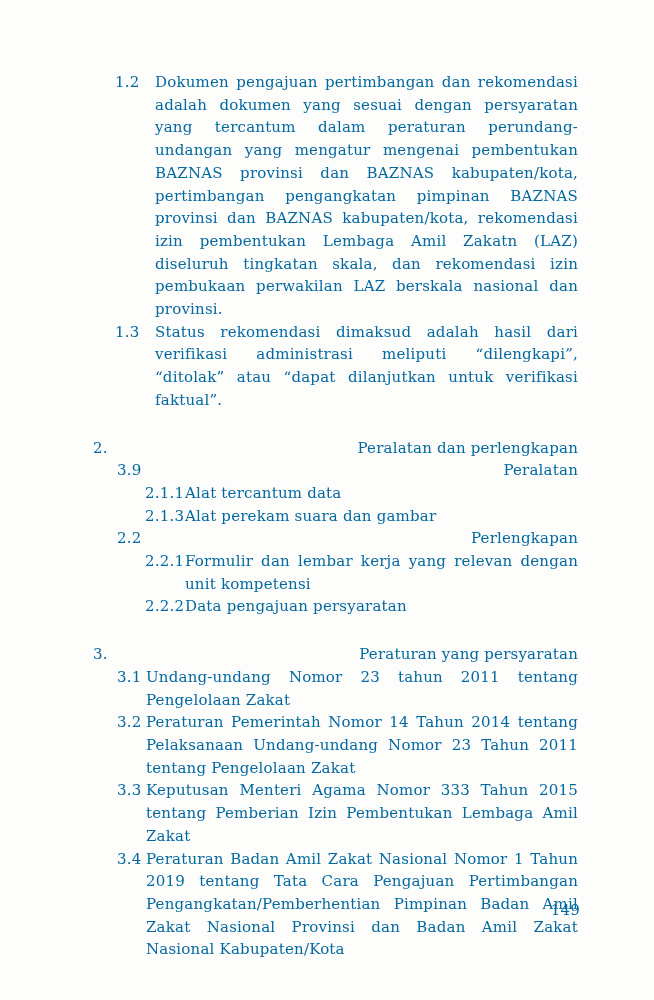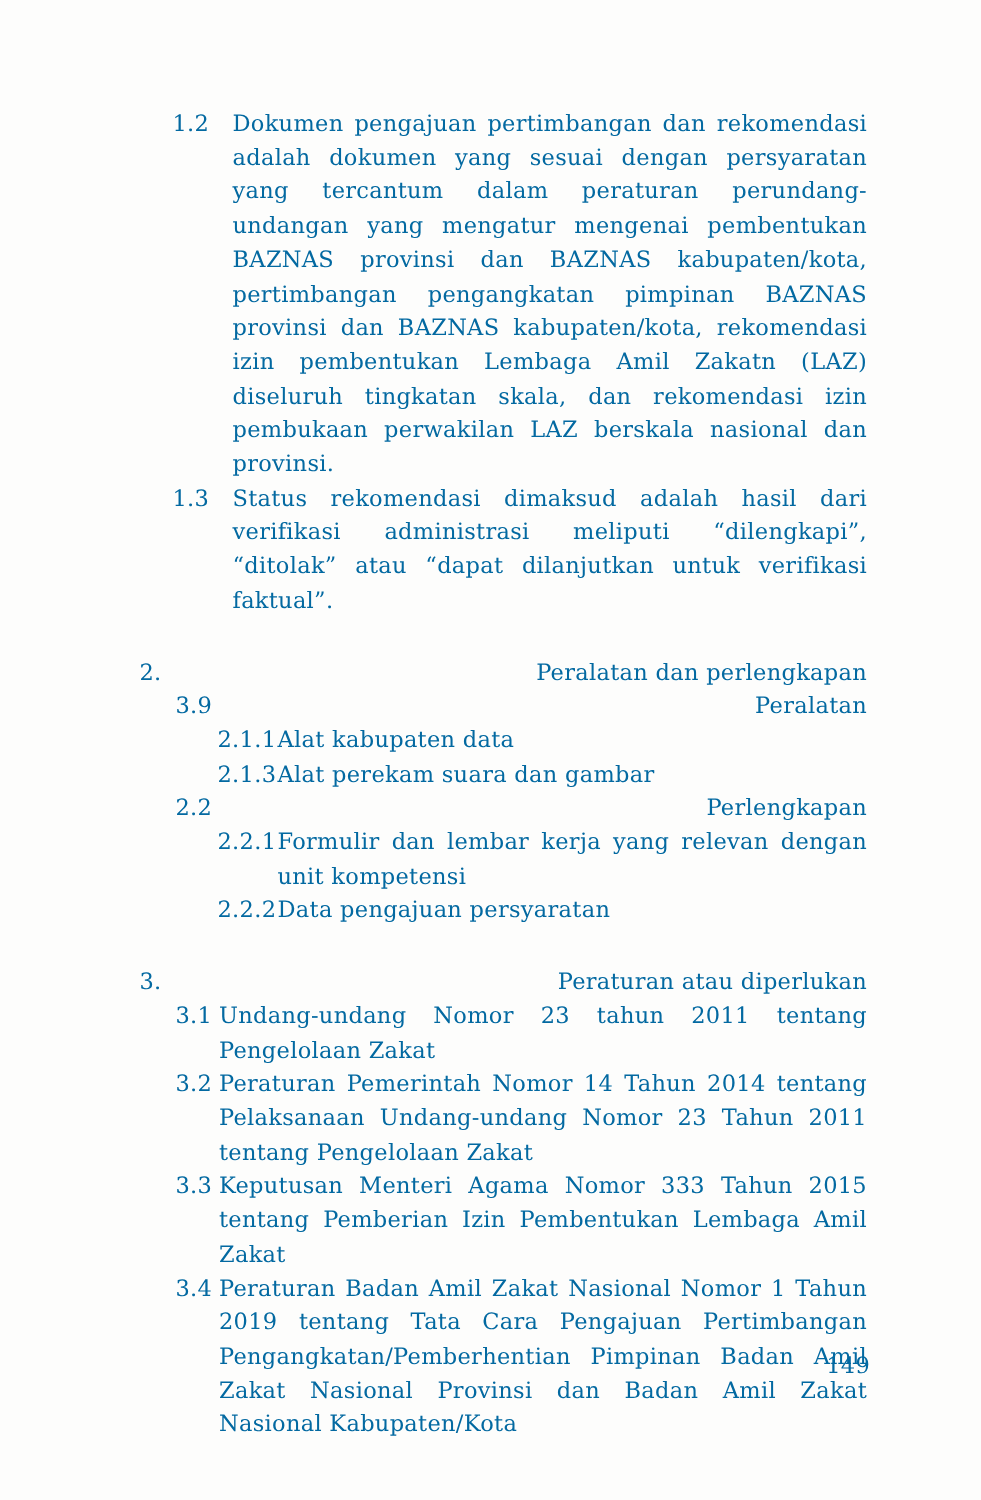--- a/index.html
+++ b/index.html
@@ -64,21 +64,21 @@
       <span class="txt-plain">Peralatan dan perlengkapan</span>
     </div>
 
     <div class="row item-l2">
       <span class="num">3.9</span>
       <span class="txt-plain">Peralatan</span>
     </div>
 
     <div class="row item-l3">
       <span class="num">2.1.1</span>
-      <span class="txt">Alat kabupaten data</span>
+      <span class="txt">Alat tercantum data</span>
     </div>
     <div class="row item-l3">
       <span class="num">2.1.3</span>
       <span class="txt">Alat perekam suara dan gambar</span>
     </div>
 
     <div class="row item-l2">
       <span class="num">2.2</span>
       <span class="txt-plain">Perlengkapan</span>
     </div>
@@ -87,21 +87,21 @@
       <span class="num">2.2.1</span>
       <span class="txt">Formulir dan lembar kerja yang relevan dengan unit kompetensi</span>
     </div>
     <div class="row item-l3">
       <span class="num">2.2.2</span>
       <span class="txt">Data pengajuan persyaratan</span>
     </div>
 
     <div class="row heading">
       <span class="num">3.</span>
-      <span class="txt-plain">Peraturan atau diperlukan</span>
+      <span class="txt-plain">Peraturan yang persyaratan</span>
     </div>
 
     <div class="row item-l2">
       <span class="num">3.1</span>
       <span class="txt">Undang-undang Nomor 23 tahun 2011 tentang Pengelolaan Zakat</span>
     </div>
     <div class="row item-l2">
       <span class="num">3.2</span>
       <span class="txt">Peraturan Pemerintah Nomor 14 Tahun 2014 tentang Pelaksanaan Undang-undang Nomor 23 Tahun 2011 tentang Pengelolaan Zakat</span>
     </div>

